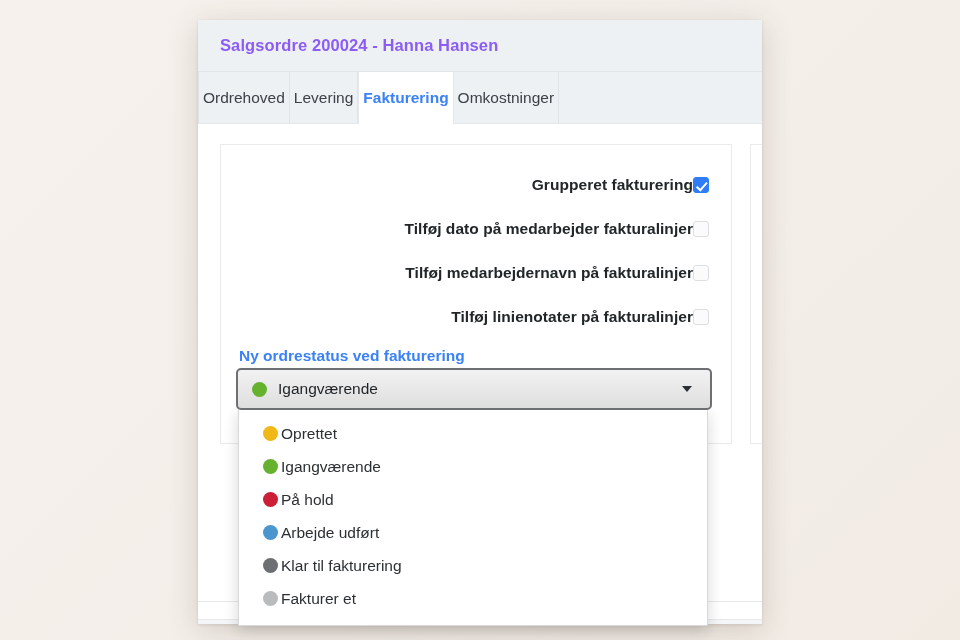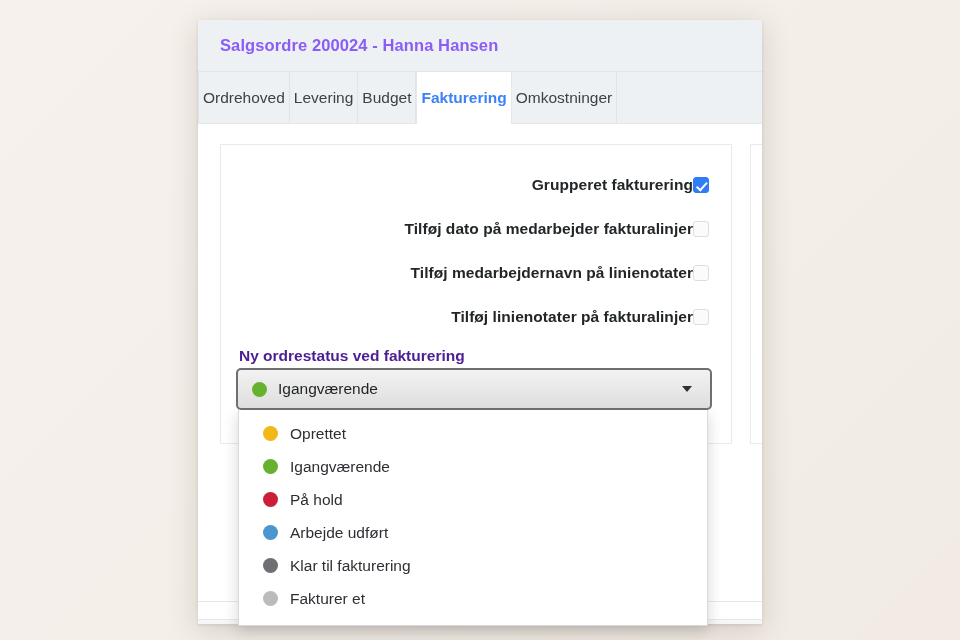--- a/index.html
+++ b/index.html
@@ -149,21 +149,21 @@
     width: 4px;
     height: 8.5px;
     border: solid #ffffff;
     border-width: 0 2px 2px 0;
     transform: rotate(42deg);
   }
 
   .field-label {
     font-size: 15.5px;
     font-weight: bold;
-    color: #4c1d95;
+    color: #3b82f6;
     margin-top: 8px;
     margin-bottom: 6px;
   }
 
   
   .select-wrap {
     position: absolute;
     left: 236px;
     top: 368px;
     width: 476px;
@@ -212,21 +212,21 @@
     box-shadow: 0 5px 14px rgba(0, 0, 0, 0.16);
     padding: 8px 0 10px 0;
     margin-top: -1px;
     margin-left: 2px;
     width: 470px;
     box-sizing: border-box;
   }
   .option {
     display: flex;
     align-items: center;
-    gap: 12px;
+    gap: 3px;
     height: 33px;
     padding: 0 0 0 24px;
     font-size: 15.5px;
     color: #2c3034;
   }
 
   
   .lower-divider {
     position: absolute;
     left: 0;
@@ -257,41 +257,40 @@
 
   <div class="window">
 
     <div class="window-titlebar">
       <div class="window-title">Salgsordre 200024 - Hanna Hansen</div>
     </div>
 
     <div class="tabstrip">
       <div class="tab">Ordrehoved</div>
       <div class="tab">Levering</div>
-      <div class="tab">Budget</div>
       <div class="tab active">Fakturering</div>
       <div class="tab">Omkostninger</div>
     </div>
 
     <div class="window-body">
 
       <div class="card">
 
         <div class="setting-row">
           <span class="setting-label">Grupperet fakturering</span>
           <span class="checkbox on"></span>
         </div>
 
         <div class="setting-row">
           <span class="setting-label">Tilføj dato på medarbejder fakturalinjer</span>
           <span class="checkbox off"></span>
         </div>
 
         <div class="setting-row">
-          <span class="setting-label">Tilføj medarbejdernavn på linienotater</span>
+          <span class="setting-label">Tilføj medarbejdernavn på fakturalinjer</span>
           <span class="checkbox off"></span>
         </div>
 
         <div class="setting-row">
           <span class="setting-label">Tilføj linienotater på fakturalinjer</span>
           <span class="checkbox off"></span>
         </div>
 
         <div class="field-label">Ny ordrestatus ved fakturering</div>
 

